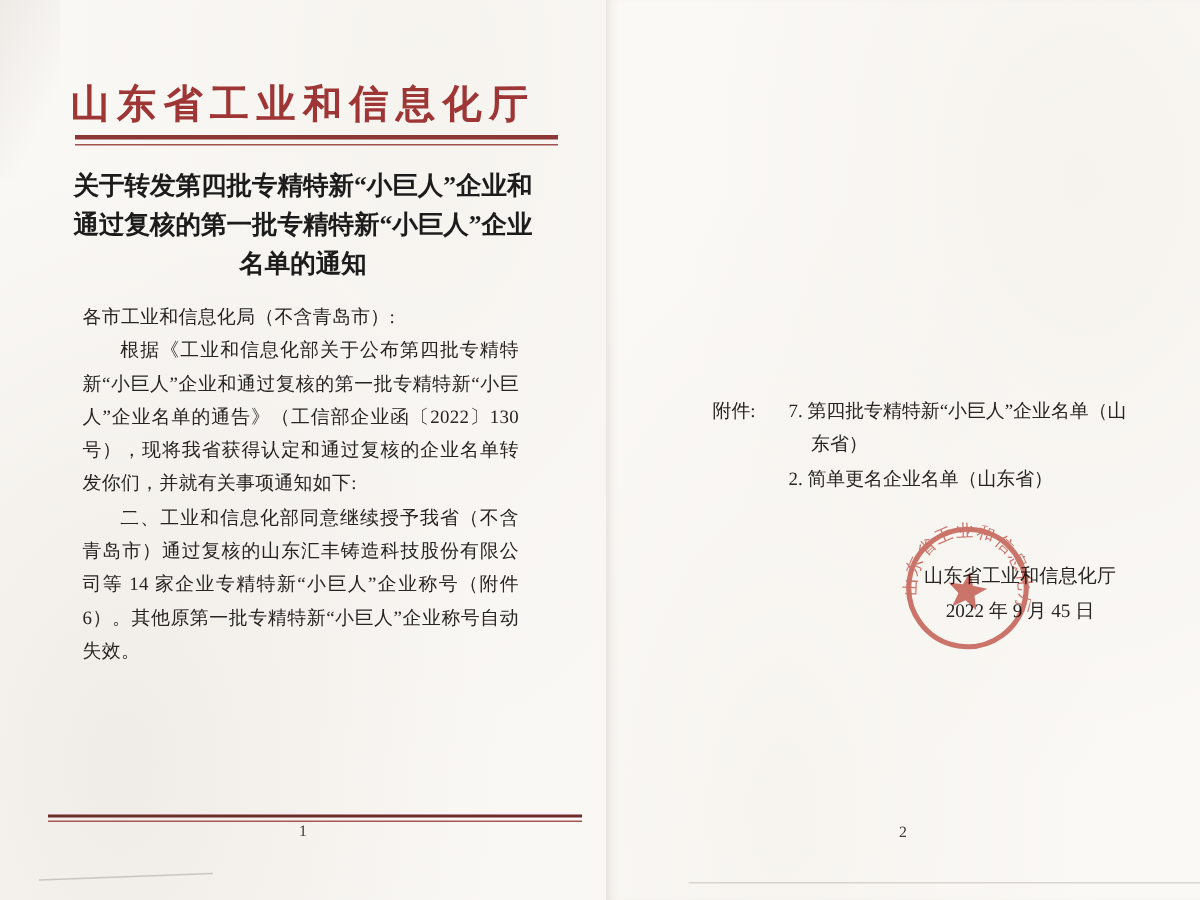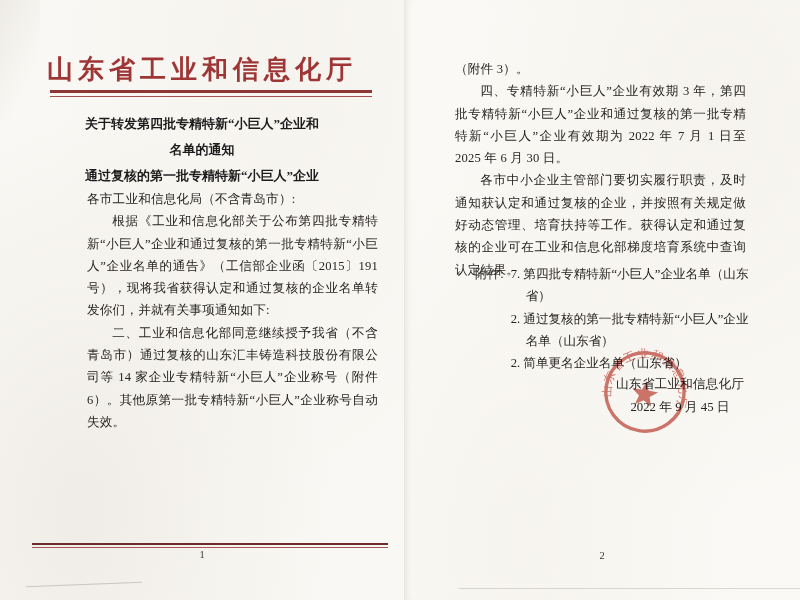--- a/index.html
+++ b/index.html
@@ -30,47 +30,47 @@
     position:absolute; top:52px; left:0; width:404px;
     text-align:center; font-size:26px; font-weight:700;
     color:#9e3636; letter-spacing:5px; white-space:nowrap;
   }
   .letterhead-rule {
     position:absolute; top:90px; left:50px; width:322px; height:7px;
     border-top:3px solid #8d3636; border-bottom:1px solid #a35050;
   }
   .doc-title {
     position:absolute; top:111px; left:28px; width:348px;
-    text-align:center; font-size:13px; font-weight:700;
+    text-align:center; font-size:17px; font-weight:700;
     color:#1c1c1c; line-height:26px; letter-spacing:0px;
   }
   .bodytext {
     position:absolute; font-size:12.6px; line-height:22.3px;
     color:#272523; text-align:justify; letter-spacing:0.2px;
   }
-  .body-1 { top:188px; left:55px; width:291px;margin-left:32px; }
+  .body-1 { top:200px; left:55px; width:291px; }
   .body-2 { top:58px;  left:51px; width:291px; }
   .bodytext p { margin:0; }
   .bodytext p.indent { text-indent:2em; }
 
   .footer-rule {
     position:absolute; top:543px; left:32px; width:356px; height:5px;
     border-top:2px solid #6e2b2b; border-bottom:1px solid #a85555;
   }
   .page-number {
     position:absolute; top:549px; left:0; width:100%;
     text-align:center; font-size:10.5px; color:#3c3a38;
   }
   .page-number.p2 { top:550px; }
 
   
   .attachments {
     position:absolute; top:263px; left:71px; width:276px;
     font-size:12.6px; line-height:22.3px; color:#272523;
-    display:flex; align-items:flex-start;
+    display:flex; align-items:flex-start;gap:15px;
   }
   .att-label { white-space:nowrap; margin-right:7px; }
   .att-items { flex:1; }
   .att-items .att-item { padding-left:15px; text-indent:-15px; }
 
   .sign-block {
     position:absolute; top:373px; right:56px;
     text-align:center; font-size:12.8px; line-height:22.5px; color:#272523;
   }
 
@@ -93,49 +93,43 @@
 
   <div class="page page-left">
     <div class="corner-shade"></div>
 
     <div class="letterhead">山东省工业和信息化厅</div>
 
     <div class="letterhead-rule"></div>
 
     <div class="doc-title">
       <div>关于转发第四批专精特新“小巨人”企业和</div>
+      <div>通过复核的第一批专精特新“小巨人”企业</div>
       <div>名单的通知</div>
-      <div>通过复核的第一批专精特新“小巨人”企业</div>
     </div>
 
     <div class="bodytext body-1">
       <p>各市工业和信息化局（不含青岛市）:</p>
-      <p class="indent">根据《工业和信息化部关于公布第四批专精特新“小巨人”企业和通过复核的第一批专精特新“小巨人”企业名单的通告》（工信部企业函〔2015〕191 号），现将我省获得认定和通过复核的企业名单转发你们，并就有关事项通知如下:</p>
+      <p class="indent">根据《工业和信息化部关于公布第四批专精特新“小巨人”企业和通过复核的第一批专精特新“小巨人”企业名单的通告》（工信部企业函〔2022〕130 号），现将我省获得认定和通过复核的企业名单转发你们，并就有关事项通知如下:</p>
       <p class="indent">二、工业和信息化部同意继续授予我省（不含青岛市）通过复核的山东汇丰铸造科技股份有限公司等 14 家企业专精特新“小巨人”企业称号（附件 6）。其他原第一批专精特新“小巨人”企业称号自动失效。</p>
     </div>
 
     <div class="footer-rule"></div>
     <div class="page-number">1</div>
 
     <div class="artifact scratch-left"></div>
   </div>
 
   <div class="page page-right">
 
-    <div class="bodytext body-2">
-      <p>（附件 3）。</p>
-      <p class="indent">四、专精特新“小巨人”企业有效期 3 年，第四批专精特新“小巨人”企业和通过复核的第一批专精特新“小巨人”企业有效期为 2022 年 7 月 1 日至 2025 年 6 月 30 日。</p>
-      <p class="indent">各市中小企业主管部门要切实履行职责，及时通知获认定和通过复核的企业，并按照有关规定做好动态管理、培育扶持等工作。获得认定和通过复核的企业可在工业和信息化部梯度培育系统中查询认定结果。</p>
-    </div>
 
     <div class="attachments">
       <span class="att-label">附件:</span>
       <div class="att-items">
         <div class="att-item">7. 第四批专精特新“小巨人”企业名单（山东省）</div>
-        <div class="att-item">2. 通过复核的第一批专精特新“小巨人”企业名单（山东省）</div>
         <div class="att-item">2. 简单更名企业名单（山东省）</div>
       </div>
     </div>
 
     <div class="sign-block">
       <div>山东省工业和信息化厅</div>
       <div>2022 年 9 月 45 日</div>
     </div>
 
     <div class="seal">

